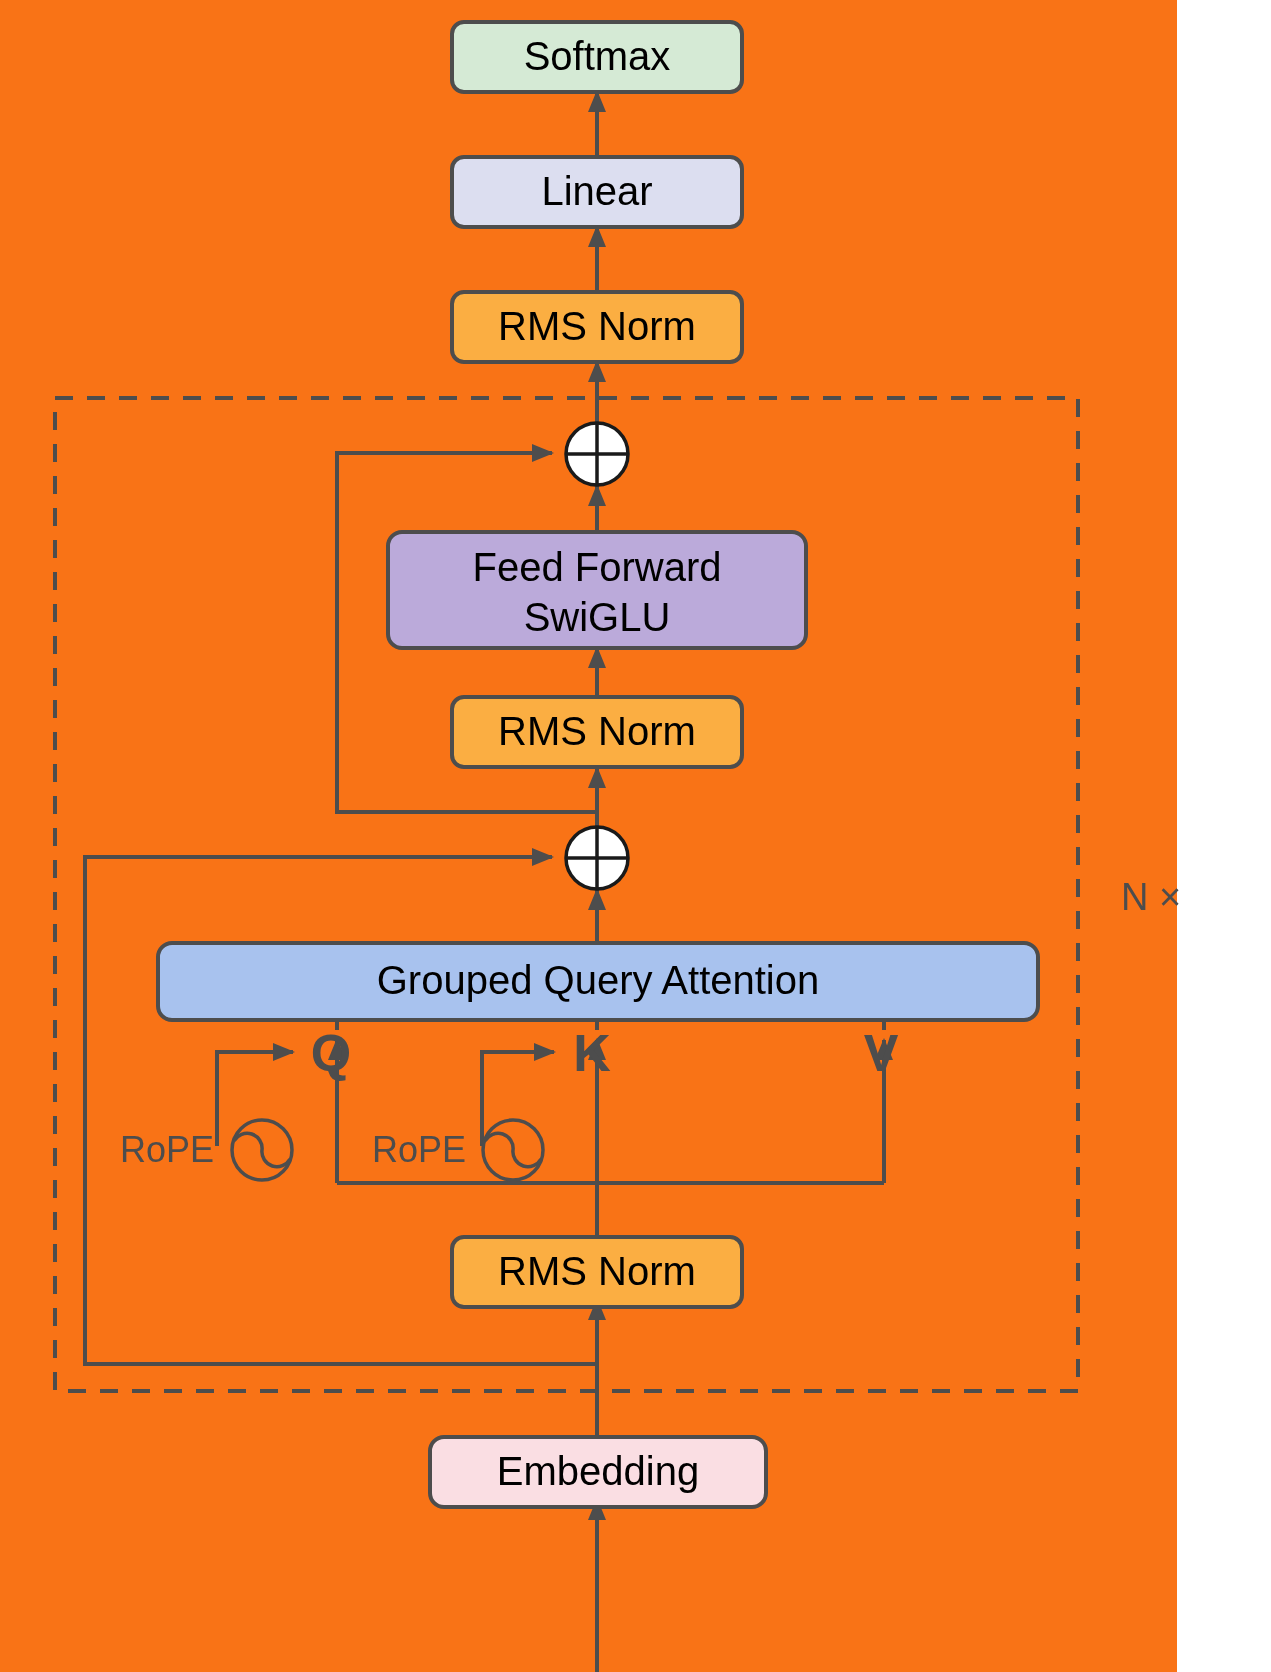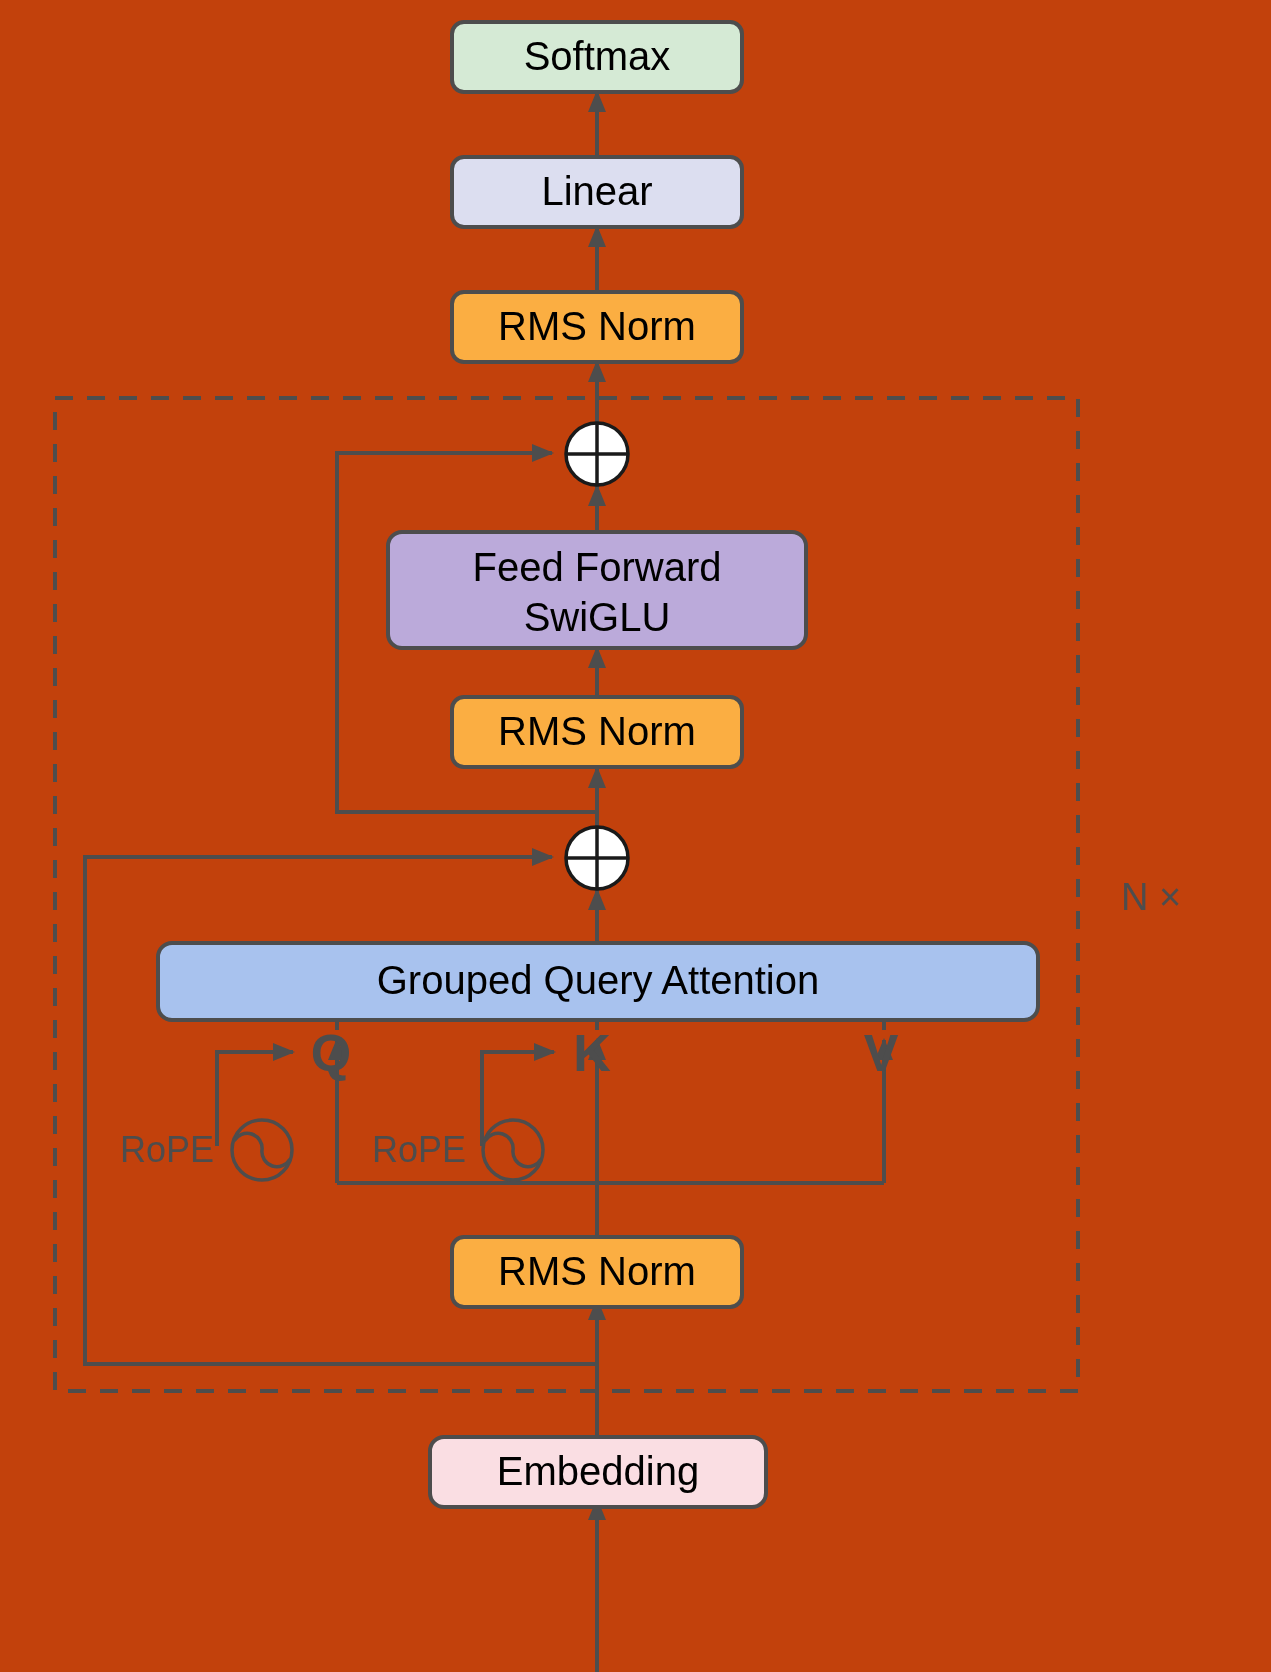--- a/index.html
+++ b/index.html
@@ -8,23 +8,23 @@
     background: #ffffff;
   }
   body {
     width: 1271px;
     height: 1672px;
     font-family: "Liberation Sans", sans-serif;
     overflow: hidden;
   }
   #diagram-root {
     position: relative;
-    width: 1271px;
+    width: 1177px;
     height: 1672px;
-    background: #c2410c;
+    background: #f97316;
   }
   svg.diagram {
     display: block;
     width: 1271px;
     height: 1672px;
   }
   .box-label {
     font-family: "Liberation Sans", sans-serif;
     font-size: 40px;
     fill: #000000;

